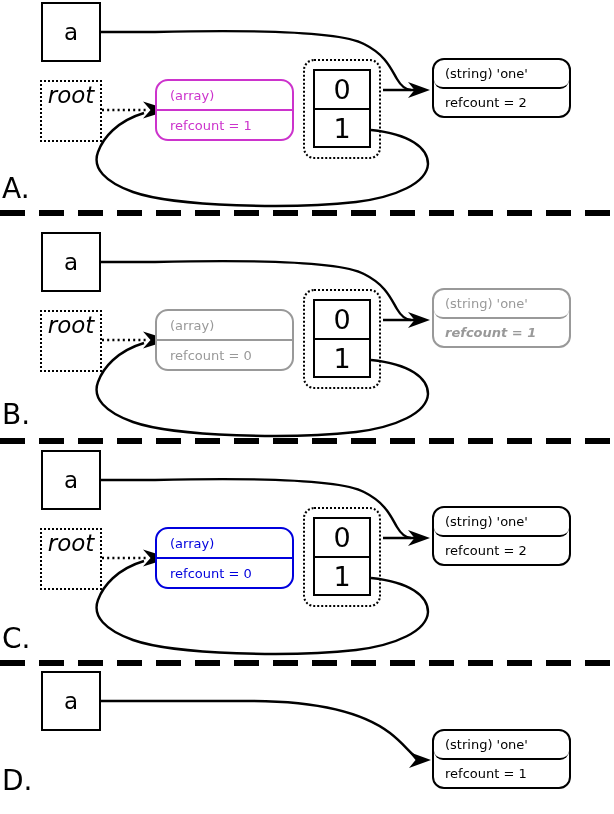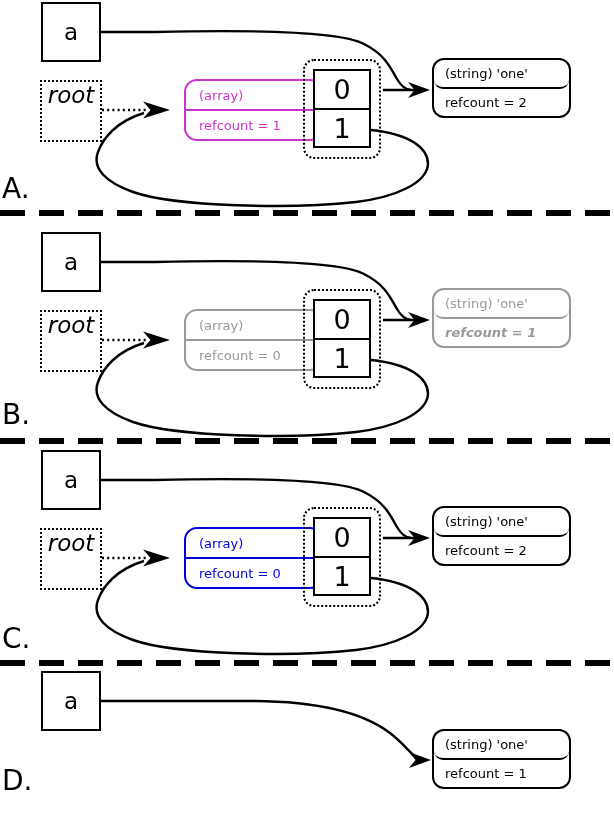--- a/index.html
+++ b/index.html
@@ -16,21 +16,21 @@
     position:absolute;left:41px;top:0;width:56px;height:56px;
     border:2px solid #000;display:flex;align-items:center;justify-content:center;
     font-size:23px;background:#fff;
   }
   .root-box{
     position:absolute;left:40px;top:78px;width:58px;height:58px;
     border:2px dotted #000;display:flex;justify-content:center;
     font-size:23px;font-style:italic;background:#fff;
   }
   .array-box{
-    position:absolute;left:184px;top:77px;width:135px;height:58px;
+    position:absolute;left:155px;top:77px;width:135px;height:58px;
     border:2px solid currentColor;border-radius:13px;background:#fff;
     font-size:13px;
   }
   .array-box .zrow{height:28px;display:flex;align-items:center;padding-left:13px;}
   .array-box .zrow.top{border-bottom:2px solid currentColor;}
   .cells-outline{
     position:absolute;left:303px;top:57px;width:74px;height:96px;
     border:2px dotted #000;border-radius:11px;background:transparent;
   }
   .cells-box{

